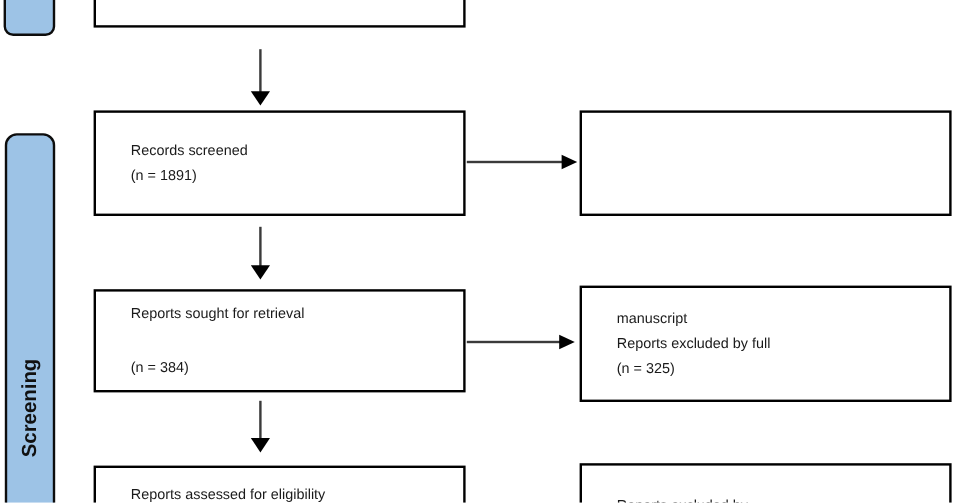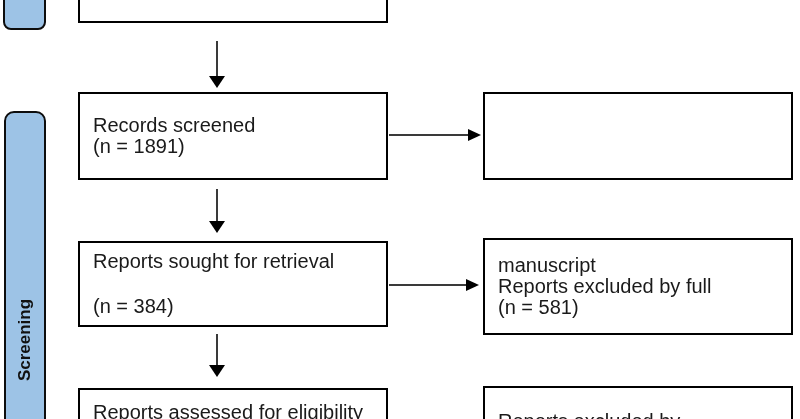--- a/index.html
+++ b/index.html
@@ -12,23 +12,23 @@
     background:#ffffff;
     overflow:hidden;
   }
 
   
   .box {
     position:absolute;
     background:#ffffff;
     border:2px solid #000000;
     color:#1a1a1a;
-    font-size:20px;
+    font-size:12px;
     line-height:21px;
-    padding-left:13px;
+    padding-left:29px;
     padding-right:10px;
   }
   .vcenter { display:flex; flex-direction:column; justify-content:center; }
 
   .b-top      { left:78px;  top:-62px; width:310px; height:85px; }
   .b-screened { left:78px;  top:92px;  width:310px; height:88px; }
   .b-excl1    { left:483px; top:92px;  width:310px; height:88px; }
   .b-sought   { left:78px;  top:241px; width:310px; height:86px;gap:24px; }
   .b-excl2    { left:483px; top:238px; width:310px; height:97px; }
   .b-assessed { left:78px;  top:388px; width:310px; height:85px; padding-top:12px; }
@@ -120,21 +120,21 @@
     <div>Reports sought for retrieval</div>
     <div>(n = 384)</div>
   </div>
 
   <div class="hline hz2"></div>
   <div class="head-right hr2"></div>
 
   <div class="box b-excl2 vcenter">
     <div>manuscript</div>
     <div>Reports excluded by full</div>
-    <div>(n = 581)</div>
+    <div>(n = 325)</div>
   </div>
 
   <div class="vline v3"></div>
   <div class="head-down h3d"></div>
 
   <div class="box b-assessed">
     <div>Reports assessed for eligibility</div>
   </div>
 
   <div class="box b-excl3">

